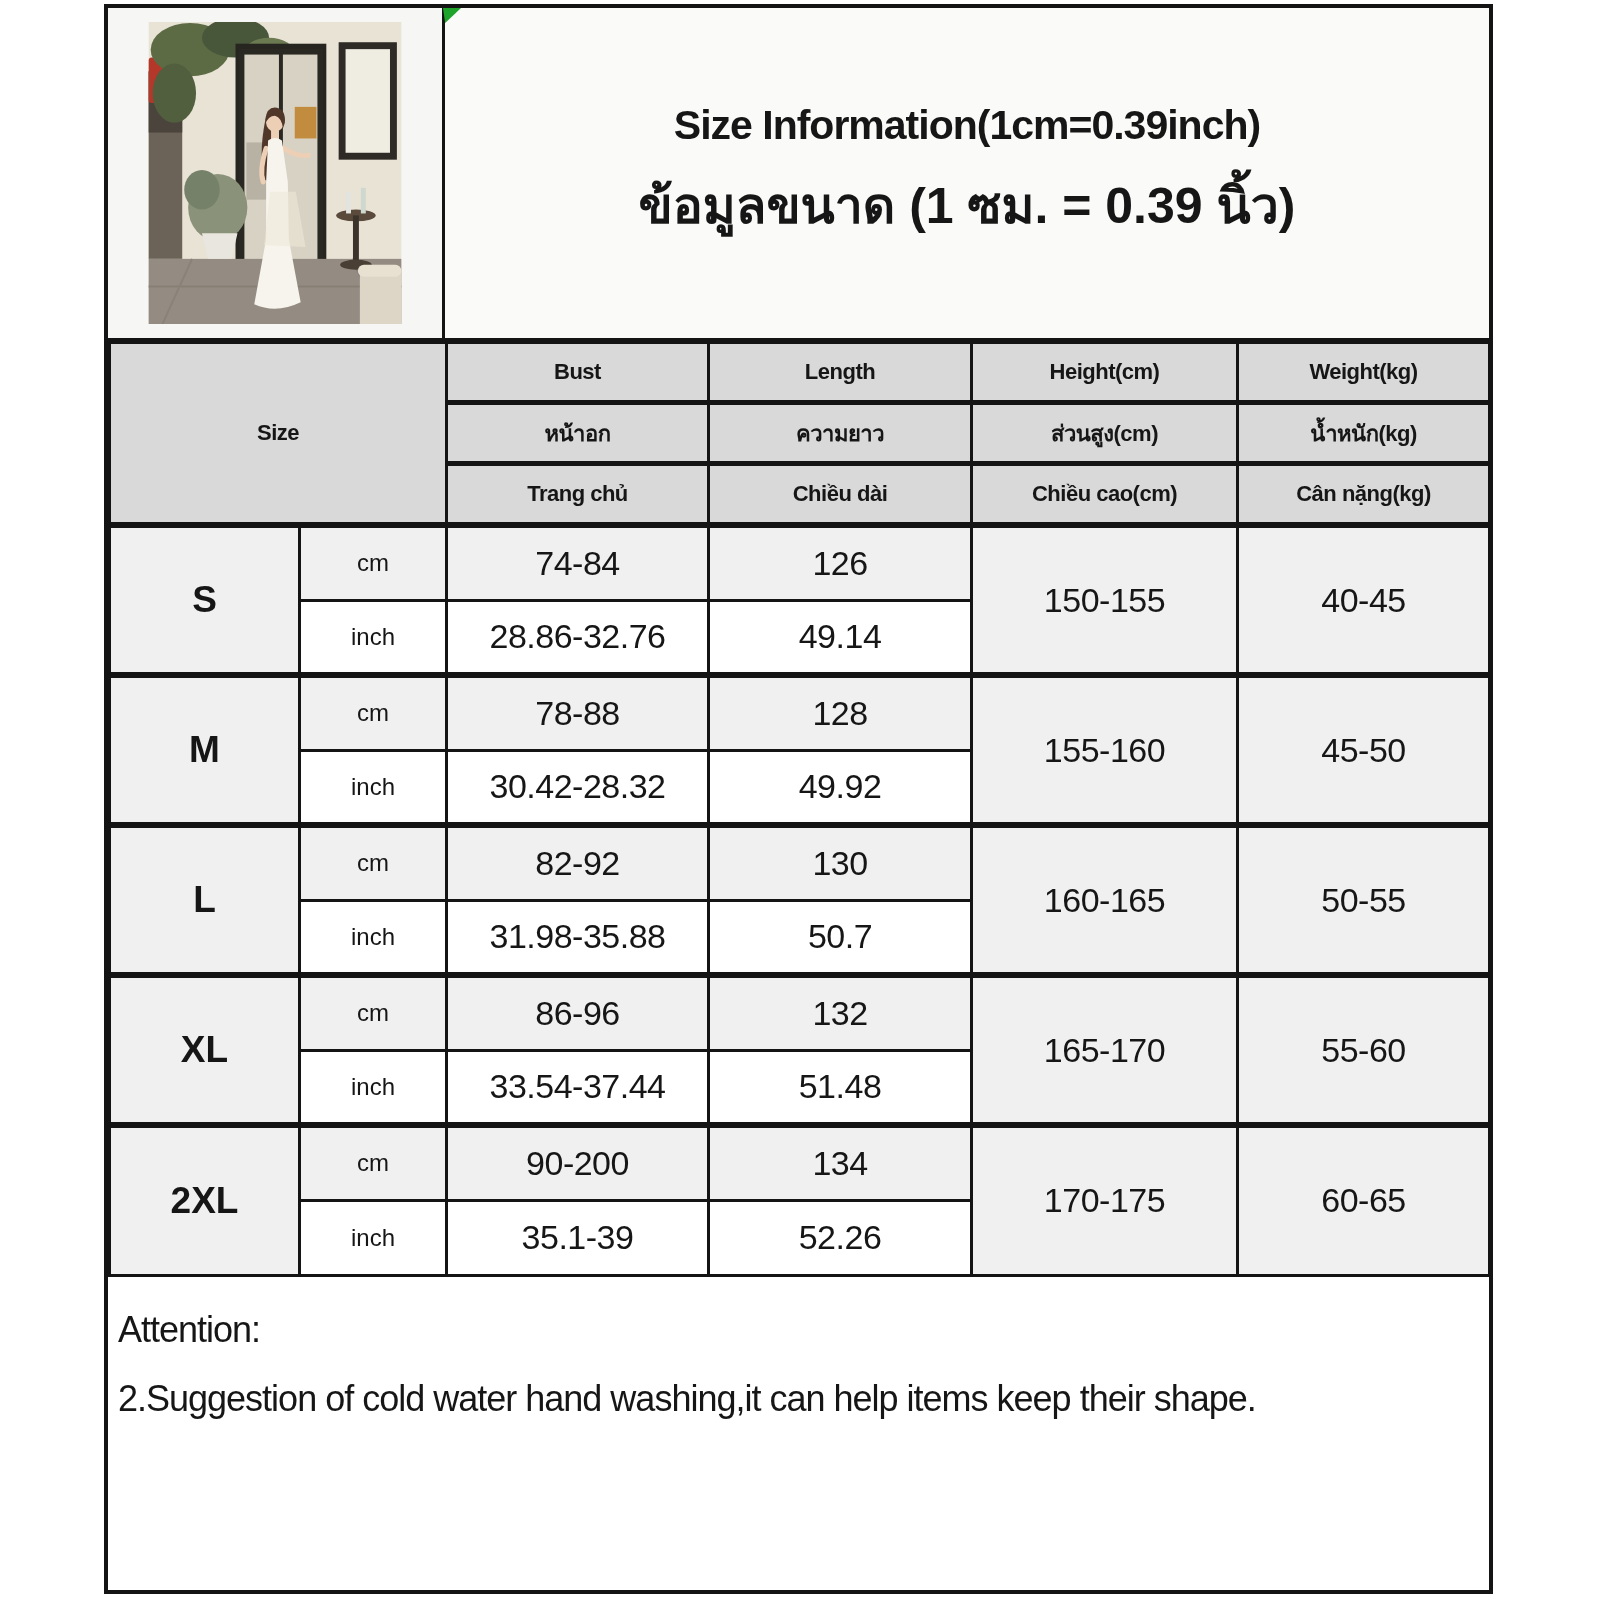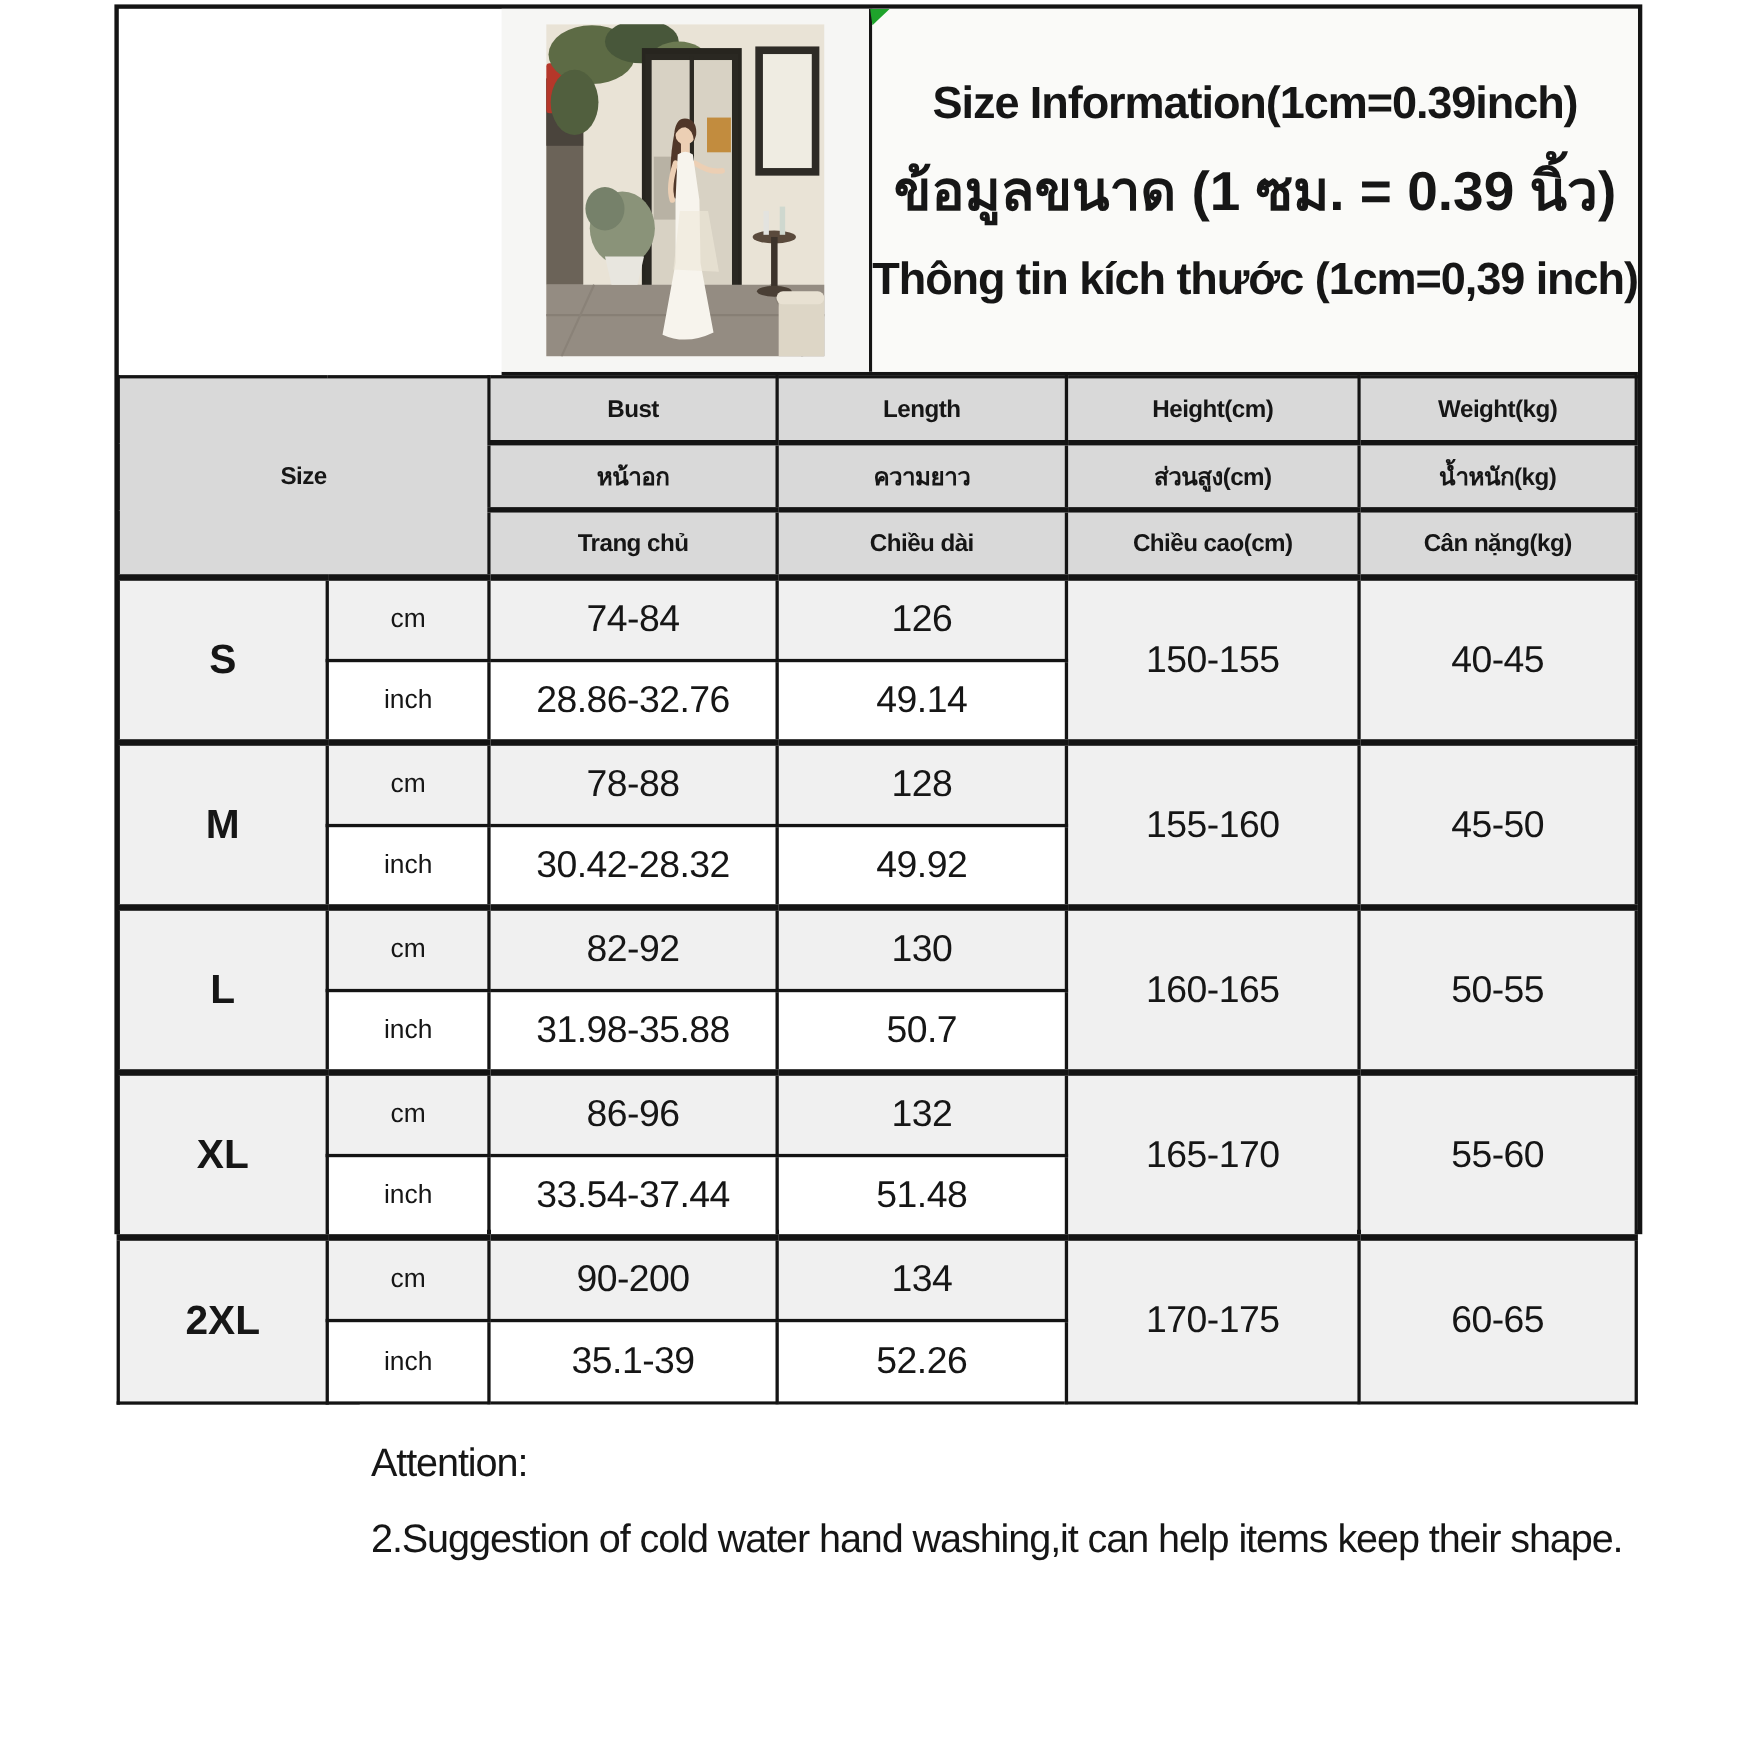--- a/index.html
+++ b/index.html
@@ -1,19 +1,19 @@
 <!DOCTYPE html>
 <html style="--border: #141414; --ink: #161616; --header-gray: #d9d9d9; --row-gray: #f0f0f0; --green: #1ea32b; --photo-bg: #f6f6f4; --title-bg: #fafaf8;"><head>
 <meta charset="utf-8">
 <style>
   html,body{margin:0;padding:0;background:#ffffff;}
   .canvas{position:relative;width:1600px;height:1600px;background:#ffffff;overflow:hidden;
           font-family:"Liberation Sans","DejaVu Sans",sans-serif;color:var(--ink,#161616);}
-  .sheet{position:absolute;left:104px;top:4px;width:1389px;height:1118px;box-sizing:border-box;
-         border:4px solid var(--border,#141414);background:#ffffff;display:flex;flex-direction:column;align-items:flex-end;}
+  .sheet{position:absolute;left:104px;top:4px;width:1389px;height:1590px;box-sizing:border-box;
+         border:4px solid var(--border,#141414);background:#ffffff;display:flex;flex-direction:column;}
 
   
   .top{height:330px;min-height:330px;display:flex;border-bottom:3px solid var(--border,#141414);position:relative;}
   .photo-cell{width:337px;min-width:337px;box-sizing:border-box;border-right:3px solid var(--border,#141414);
               background:var(--photo-bg,#f6f6f4);display:flex;justify-content:center;align-items:flex-start;padding-top:14px;}
   .photo{width:258px;height:302px;display:block;}
   .title-cell{flex:1;background:var(--title-bg,#fafaf8);display:flex;flex-direction:column;justify-content:center;
               align-items:center;text-align:center;gap:17px;}
   .title-en,.title-vi{font-size:41px;font-weight:bold;letter-spacing:-1px;}
   .title-th{font-size:50px;font-weight:bold;}
@@ -95,21 +95,20 @@
             <path d="M119 128 q-7 22 -3 34" stroke="#eccfb4" stroke-width="5" fill="none" stroke-linecap="round"></path>
             <path d="M137 128 q14 9 25 7" stroke="#eccfb4" stroke-width="5" fill="none" stroke-linecap="round"></path>
             <path d="M121 120 q7 -5 14 0 l6 42 l1 58 l12 64 q-25 12 -47 2 l12 -66 l0 -58 z" fill="#f7f4ed"></path>
             <path d="M123 172 l26 0 l10 56 l-42 -2 z" fill="#efe7d8" opacity="0.6"></path>
           </g>
         </svg>
       </div>
       <div class="title-cell">
         <div class="title-en">Size Information(1cm=0.39inch)</div>
         <div class="title-th">ข้อมูลขนาด (1 ซม. = 0.39 นิ้ว)</div>
-        <div class="title-vi">Thông tin kích thước (1cm=0,39 inch)</div>
       </div>
       <div class="green-flag"></div>
     </div>
 
     <table class="size-table">
       <colgroup>
         <col style="width:190px">
           <col style="width:147px">
           <col style="width:262px">
         <col style="width:263px">

